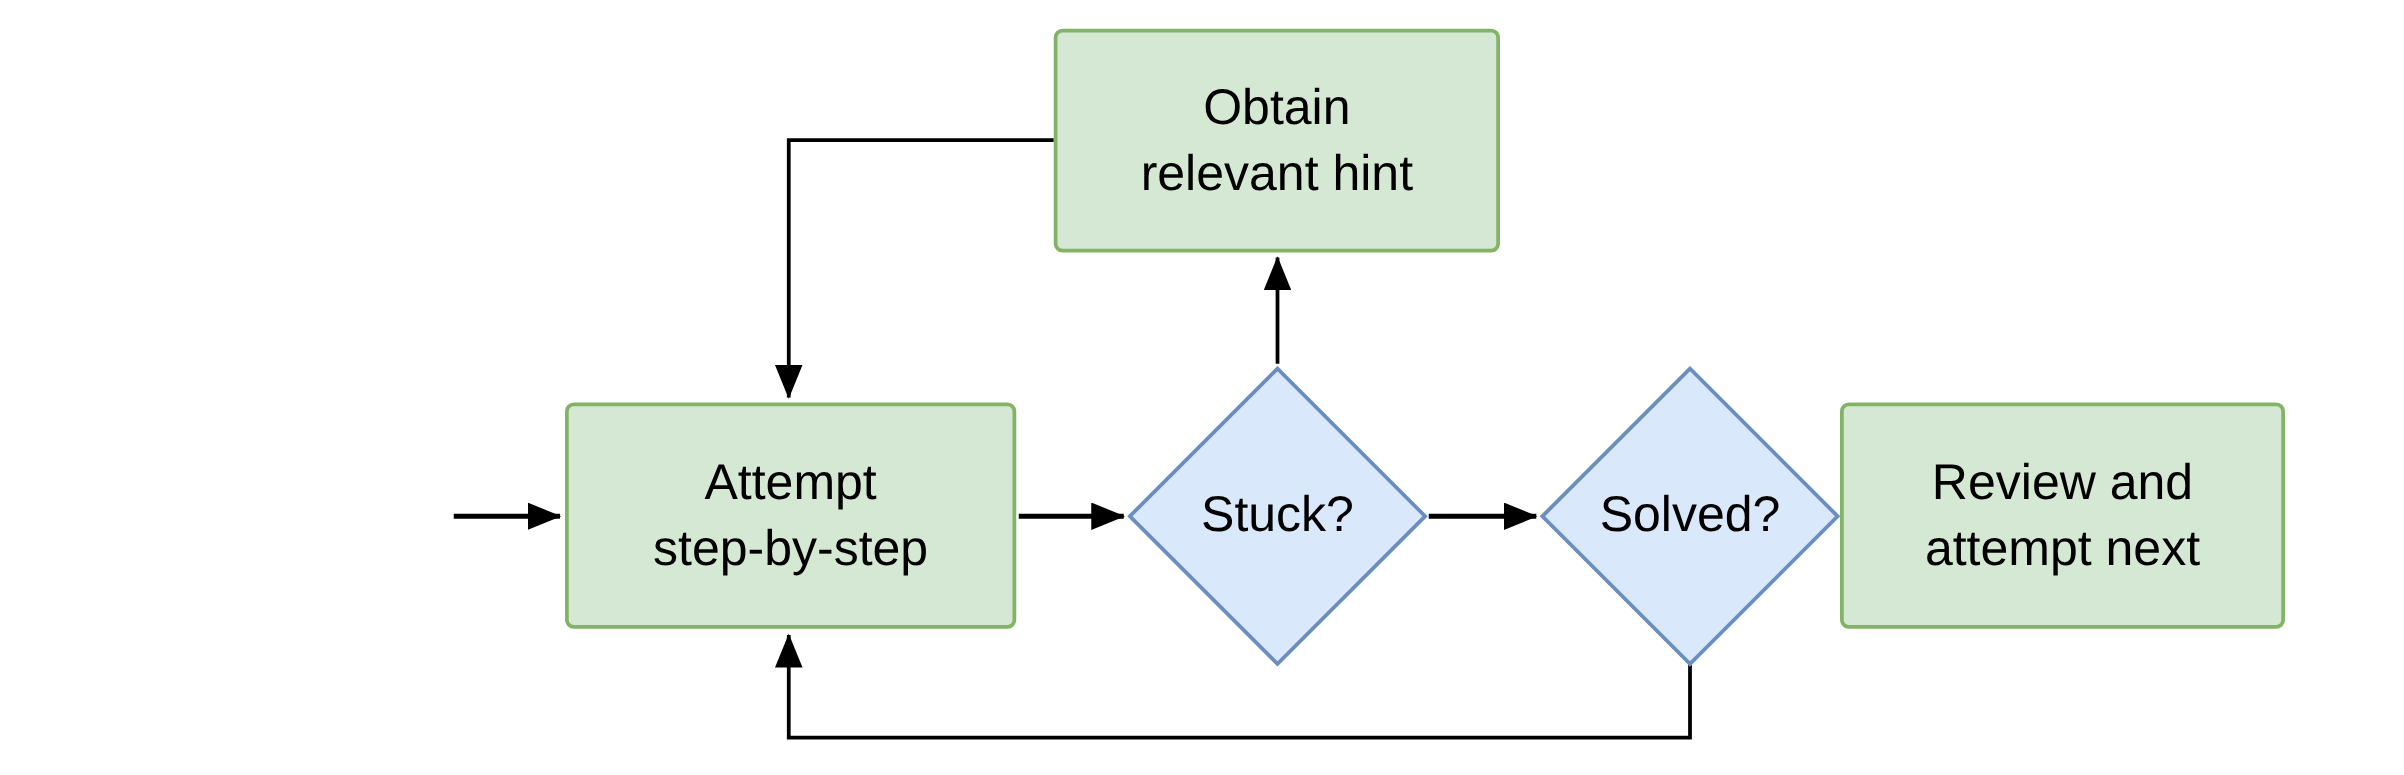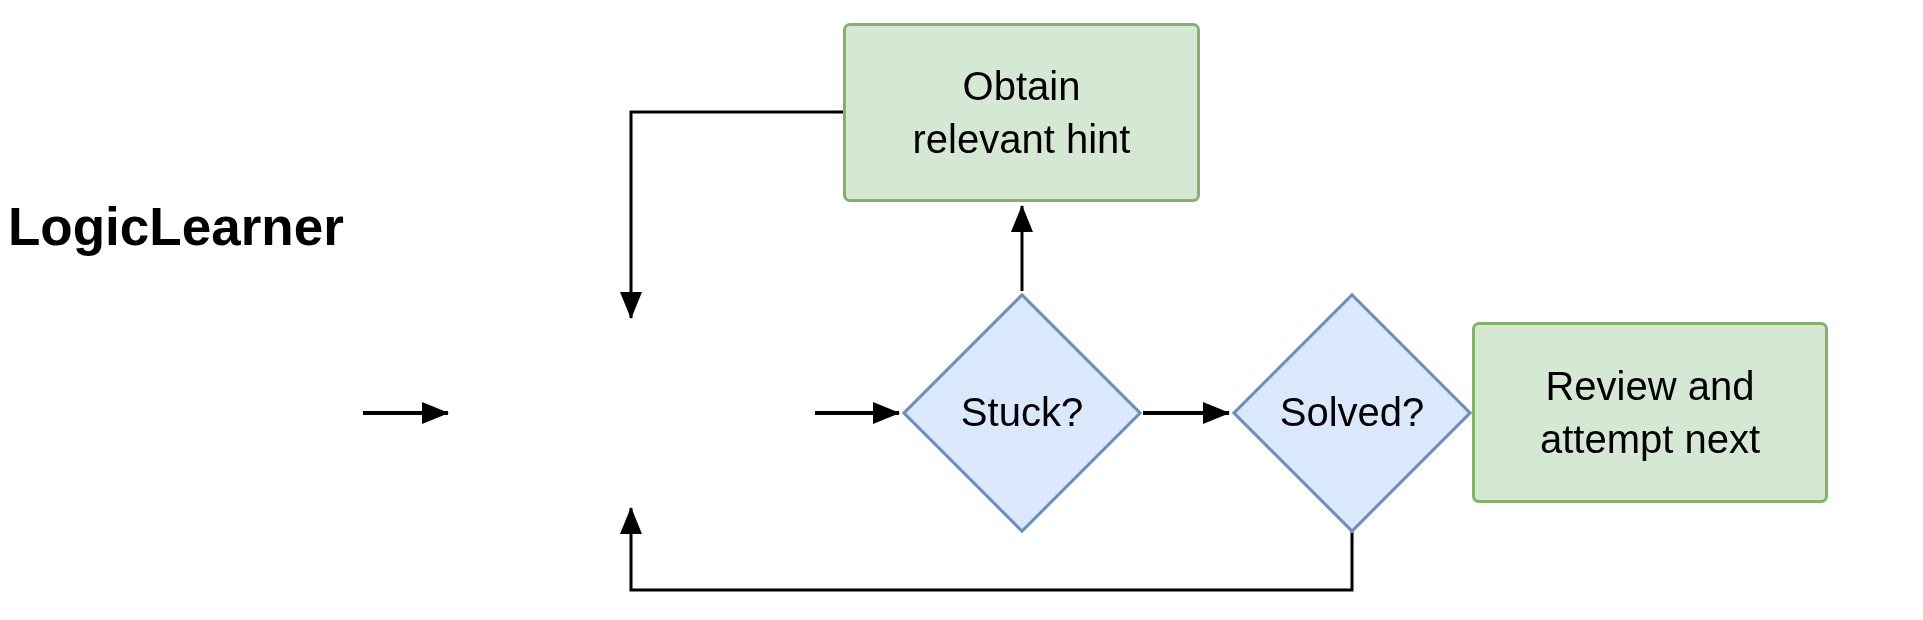--- a/index.html
+++ b/index.html
@@ -87,23 +87,24 @@
     </defs>
     <path class="edge main" d="M363,413 L448,413" marker-end="url(#arrowhead)"></path>
     <path class="edge main" d="M815,413 L899,413" marker-end="url(#arrowhead)"></path>
     <path class="edge main" d="M1143,413 L1229,413" marker-end="url(#arrowhead)"></path>
     <path class="edge main" d="M1473,413 L1559,413" marker-end="url(#arrowhead)"></path>
     <path class="edge loop" d="M1022,291 L1022,206" marker-end="url(#arrowhead)"></path>
     <path class="edge loop" d="M843,112 L631,112 L631,318" marker-end="url(#arrowhead)"></path>
     <path class="edge loop" d="M1352,531 L1352,590 L631,590 L631,508" marker-end="url(#arrowhead)"></path>
   </svg>
 
-  <div class="diagram-title">LogicLearner</div>
 
 
+  <div class="node process" style="left:452px; top:322px; width:361px; height:181px;">Attempt
+step-by-step</div>
 
   <div class="node process" style="left:843px; top:23px; width:357px; height:179px;">Obtain
 relevant hint</div>
 
   <div class="diamond-shape" style="left:937px; top:328px;"></div>
   <div class="diamond-label" style="left:902px; top:293px;">Stuck?</div>
 
   <div class="diamond-shape" style="left:1267px; top:328px;"></div>
   <div class="diamond-label" style="left:1232px; top:293px;">Solved?</div>
 

